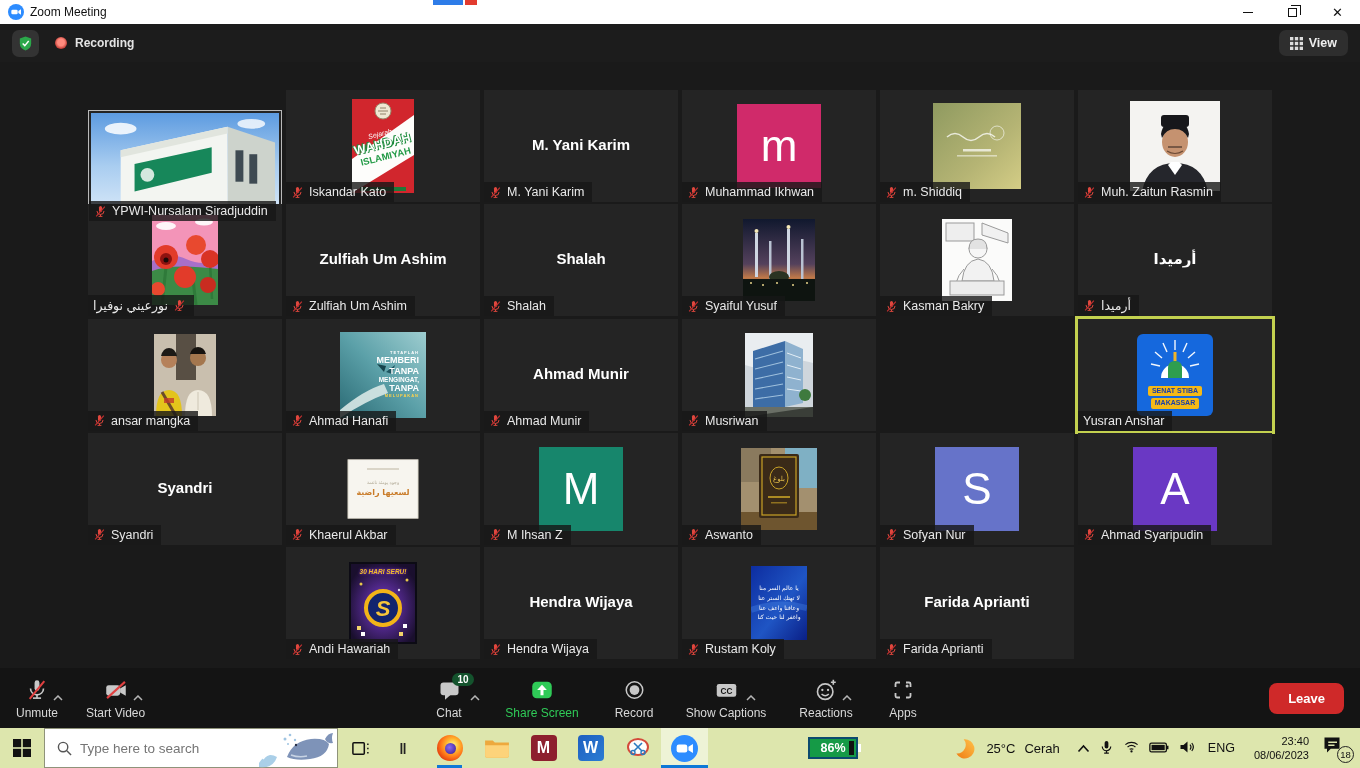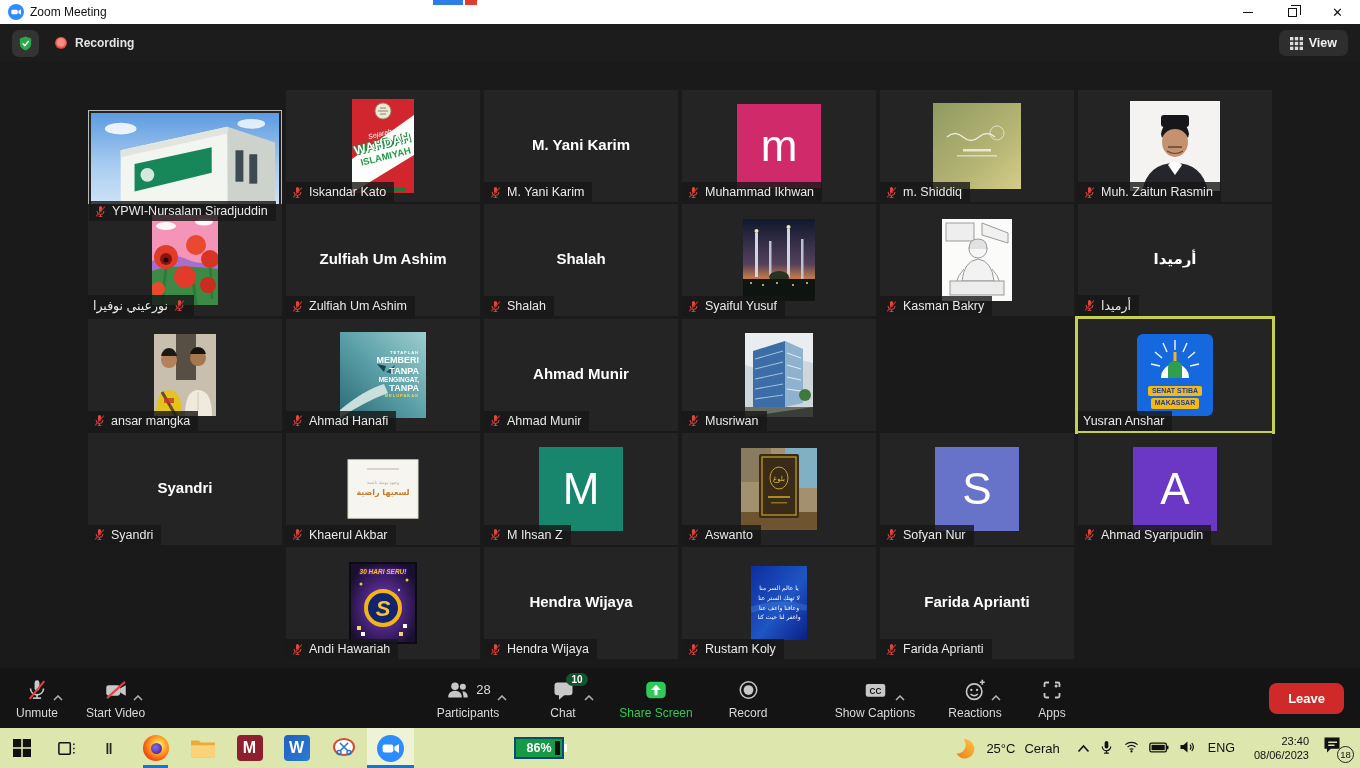--- a/index.html
+++ b/index.html
@@ -865,35 +865,20 @@
             </svg>
           <span class="tb-caret"><svg width="10" height="6" viewBox="0 0 10 6">
                 <path d="M1 5 L5 1 L9 5" stroke="#b5b5b5" stroke-width="1.5" fill="none"></path>
               </svg></span>
         </div>
         <span class="tb-label">Start Video</span>
       </div>
     </div>
 
     <div class="tb-group-center">
-      <div class="tb-item" style="min-width:96px;">
-        <div class="tb-top">
-          <svg width="26" height="24" viewBox="0 0 32 32">
-              <circle cx="12" cy="11" r="5" fill="#c8c8c8"></circle>
-              <path d="M3 26 q0 -9 9 -9 t9 9 z" fill="#c8c8c8"></path>
-              <circle cx="22.5" cy="11.5" r="4" fill="#c8c8c8"></circle>
-              <path d="M22 17.5 q7 .5 7 8.5 h-5.5" fill="#c8c8c8"></path>
-            </svg>
-          <span class="tb-count">28</span>
-          <span class="tb-caret" style="right:-16px;"><svg width="10" height="6" viewBox="0 0 10 6">
-                <path d="M1 5 L5 1 L9 5" stroke="#b5b5b5" stroke-width="1.5" fill="none"></path>
-              </svg></span>
-        </div>
-        <span class="tb-label">Participants</span>
-      </div>
       <div class="tb-item" style="min-width:58px;">
         <div class="tb-top">
           <span style="position:relative;display:flex;">
             <svg width="25" height="24" viewBox="0 0 32 32">
                 <rect x="4" y="6" width="24" height="17" rx="4" fill="#c8c8c8"></rect>
                 <path d="M10 22 v7 l8 -7 z" fill="#c8c8c8"></path>
               </svg>
             <span class="chat-badge">10</span>
           </span>
           <span class="tb-caret" style="right:-18px;"><svg width="10" height="6" viewBox="0 0 10 6">
@@ -913,21 +898,21 @@
       </div>
       <div class="tb-item" style="min-width:56px;">
         <div class="tb-top">
           <svg width="25" height="24" viewBox="0 0 32 32">
               <circle cx="16" cy="16" r="11" fill="none" stroke="#c8c8c8" stroke-width="2"></circle>
               <circle cx="16" cy="16" r="6.5" fill="#c8c8c8"></circle>
             </svg>
         </div>
         <span class="tb-label">Record</span>
       </div>
-      <div class="tb-item" style="min-width:92px;margin-left:35px;">
+      <div class="tb-item" style="min-width:92px;">
         <div class="tb-top">
           <svg width="27" height="24" viewBox="0 0 32 32">
               <rect x="3" y="8" width="26" height="17" rx="3" fill="#c8c8c8"></rect>
               <text x="16" y="21.5" font-size="11" font-weight="bold" fill="#141414" text-anchor="middle" font-family="Liberation Sans,sans-serif">CC</text>
             </svg>
           <span class="tb-caret" style="right:-16px;"><svg width="10" height="6" viewBox="0 0 10 6">
                 <path d="M1 5 L5 1 L9 5" stroke="#b5b5b5" stroke-width="1.5" fill="none"></path>
               </svg></span>
         </div>
         <span class="tb-label">Show Captions</span>
@@ -967,20 +952,41 @@
   <div class="taskbar">
     <div class="tk-start">
       <svg width="18" height="18" viewBox="0 0 18 18">
           <g fill="#111">
             <rect x="0" y="0" width="8.2" height="8.2"></rect>
             <rect x="9.8" y="0" width="8.2" height="8.2"></rect>
             <rect x="0" y="9.8" width="8.2" height="8.2"></rect>
             <rect x="9.8" y="9.8" width="8.2" height="8.2"></rect>
           </g>
         </svg>
+    </div>
+    <div class="tk-search">
+      <svg width="15" height="15" viewBox="0 0 16 16">
+          <circle cx="6.5" cy="6.5" r="5" fill="none" stroke="#555" stroke-width="1.5"></circle>
+          <line x1="10.5" y1="10.5" x2="15" y2="15" stroke="#555" stroke-width="1.5"></line>
+        </svg>
+      <input type="text" readonly="" placeholder="Type here to search" style="">
+      <svg class="whale" width="78" height="40" viewBox="0 0 78 40">
+        <path d="M2 34 q8 -12 18 -6 q-4 12 -18 10 z" fill="#aacfe8"></path>
+        <path d="M6 30 q6 -8 14 -4" stroke="#fff" stroke-width="1.5" fill="none"></path>
+        <g fill="#9fc4e2">
+            <circle cx="28" cy="10" r="1.5"></circle>
+            <circle cx="33" cy="6" r="1.3"></circle>
+            <circle cx="38" cy="11" r="1.2"></circle>
+            <circle cx="31" cy="15" r="1"></circle>
+          </g>
+        <path d="M30 28 q6 -16 24 -18 q14 -1 18 5 q-2 13 -19 15 q-14 2 -23 -2 z" fill="#7e93b8"></path>
+        <path d="M68 10 q3 -6 8 -6 q-2 5 0 10 q-6 1 -8 -4 z" fill="#7e93b8"></path>
+        <path d="M34 26 q8 3 16 1" stroke="#c7d3e4" stroke-width="1.5" fill="none"></path>
+        <circle cx="39" cy="16" r="1.2" fill="#26304a"></circle>
+      </svg>
     </div>
     <div class="tk-sq">
       <svg width="19" height="19" viewBox="0 0 20 20" fill="none" stroke="#111" stroke-width="1.6">
           <rect x="2" y="4" width="12" height="12" rx="1"></rect>
           <path d="M17 5.5 h1.5 M17 10 h1.5 M17 14.5 h1.5"></path>
         </svg>
     </div>
     <div class="tk-sq pipes">‖</div>
     <div class="tk-app running">
         <span class="ic-fx"></span>

